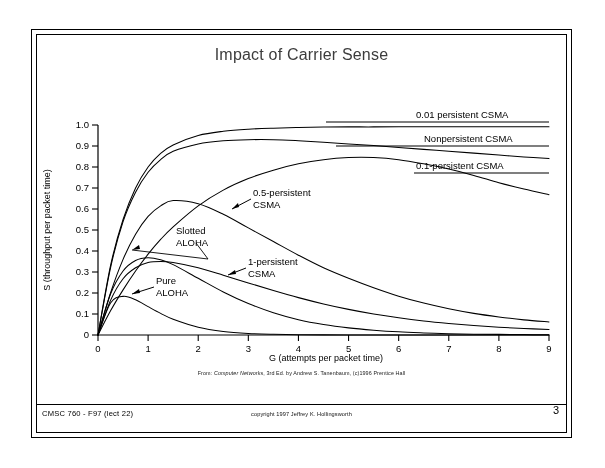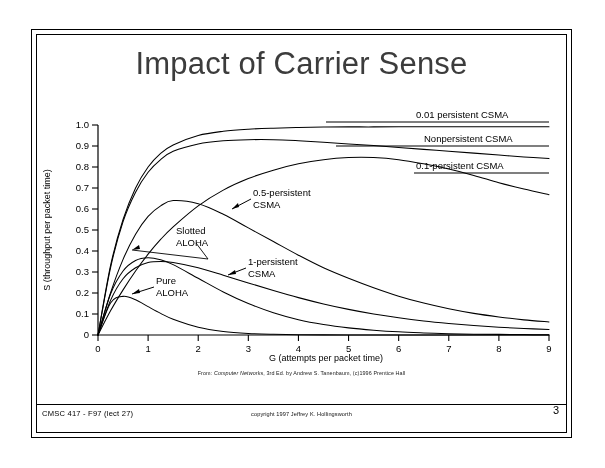--- a/index.html
+++ b/index.html
@@ -7,21 +7,21 @@
        font-family:"Liberation Sans",sans-serif;color:#000;}
   #slide{position:absolute;left:0;top:0;width:605px;height:468px;background:#fff;}
 
   
   .frame-outer{position:absolute;left:31px;top:29px;width:541px;height:409px;
       border:1.3px solid #000;box-sizing:border-box;}
   .frame-inner{position:absolute;left:36px;top:34px;width:531px;height:399px;
       border:1.3px solid #000;box-sizing:border-box;}
 
   .title{position:absolute;left:36px;top:46px;width:531px;text-align:center;
-      font-size:31px;color:#3c3c3c;letter-spacing:.2px;}
+      font-size:16px;color:#3c3c3c;letter-spacing:.2px;}
 
   
   #chart{position:absolute;left:36px;top:96px;width:531px;height:285px;}
   #chart svg{display:block;}
 
   .axis-label{font-size:9px;fill:#000;font-family:"Liberation Sans",sans-serif;}
   .tick-label{font-size:9.5px;fill:#000;font-family:"Liberation Sans",sans-serif;}
   .curve-label{font-size:9.5px;fill:#000;font-family:"Liberation Sans",sans-serif;}
 
   .attrib{position:absolute;left:36px;top:370px;width:531px;text-align:center;
@@ -159,17 +159,17 @@
         <text class="curve-label" x="120" y="200">ALOHA</text>
       </g>
     </svg>
   </div>
 
   <div class="attrib">
     <span>From: </span><i>Computer Networks</i><span>, 3rd Ed. by Andrew S. Tanenbaum, (c)1996 Prentice Hall</span>
   </div>
 
   <div class="footer-line"></div>
-  <div class="footer-left">CMSC 417 - F97  (lect 27)</div>
+  <div class="footer-left">CMSC 760 - F97  (lect 22)</div>
   <div class="footer-center">copyright 1997  Jeffrey K. Hollingsworth</div>
   <div class="footer-page">3</div>
 
 </div>
 
 </body></html>

